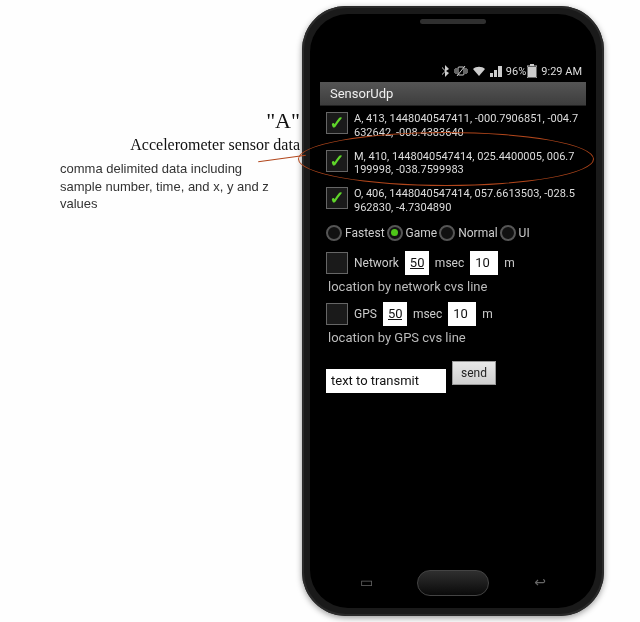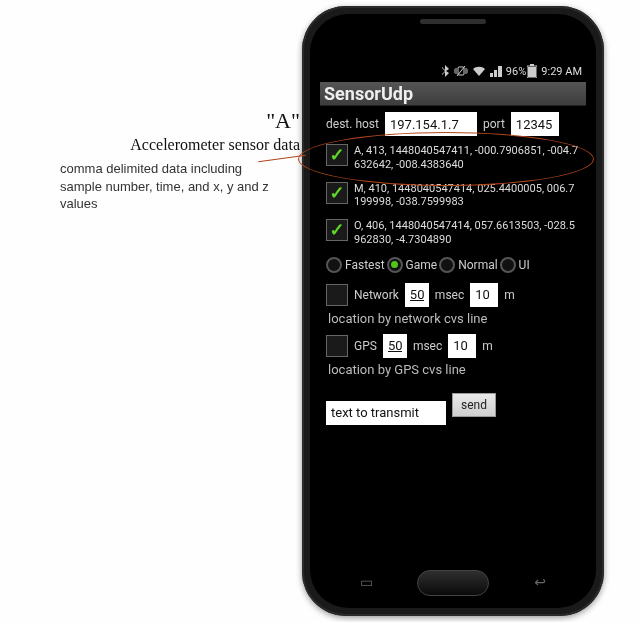--- a/index.html
+++ b/index.html
@@ -124,26 +124,25 @@
   .statusbar svg { display:block; }
   .statusbar .batt {
     display: inline-flex;
     align-items: center;
     gap: 1px;
   }
   .titlebar {
     height: 24px;
     background: linear-gradient(#555,#3d3d3d);
     color: #eee;
-    font-size: 18px;
-    display: flex;
-    align-items: center;
-    padding-left: 4px;
+    font-size: 13px;
+    display: flex;
+    align-items: center;
+    padding-left: 10px;
     border-bottom: 1px solid #222;
-    font-weight: bold;
   }
   .content {
     padding: 6px 6px;
   }
   .row {
     display: flex;
     align-items: center;
     gap: 6px;
     margin-bottom: 8px;
     color: #ccc;
@@ -303,26 +302,20 @@
         </span>
         <span>9:29 AM</span>
       </div>
 
       <div class="titlebar">
         <span>SensorUdp</span>
       </div>
 
       <div class="content">
 
-        <div class="row">
-          <span class="lab">dest. host</span>
-          <input class="txt host" value="197.154.1.7" style="">
-          <span class="lab">port</span>
-          <input class="txt port" value="12345" style="">
-        </div>
 
         <div class="sensor-row">
           <div class="chk on"></div>
           <div class="sdata">A, 413, 1448040547411, -000.7906851, -004.7632642, -008.4383640</div>
         </div>
         <div class="sensor-row">
           <div class="chk on"></div>
           <div class="sdata">M, 410, 1448040547414, 025.4400005, 006.7199998, -038.7599983</div>
         </div>
         <div class="sensor-row">

